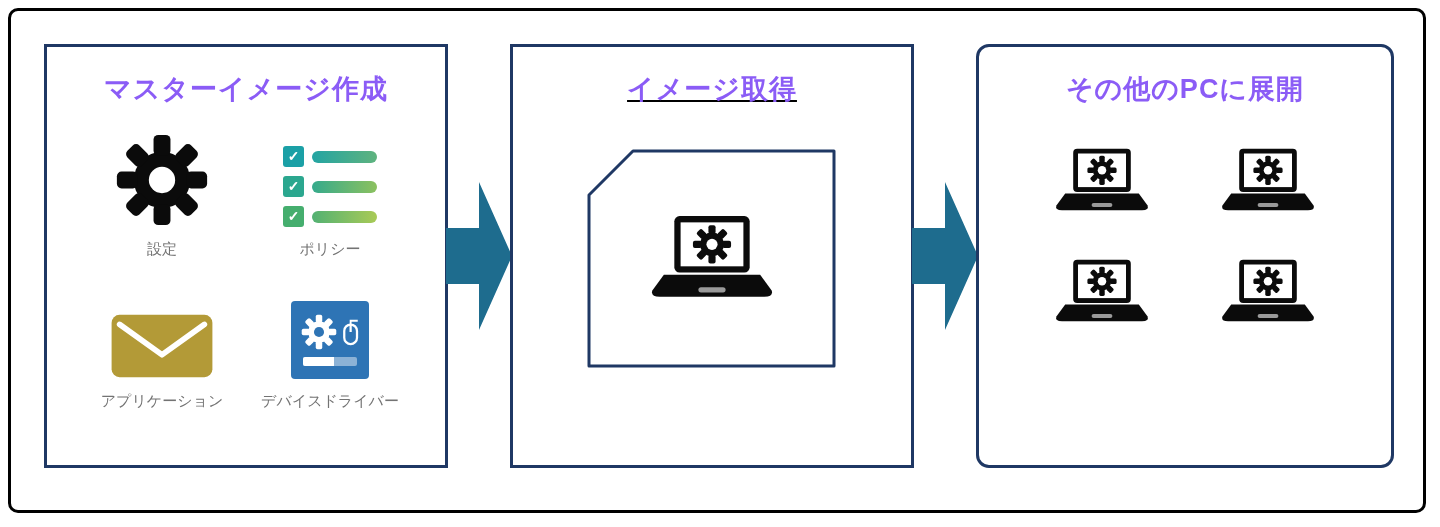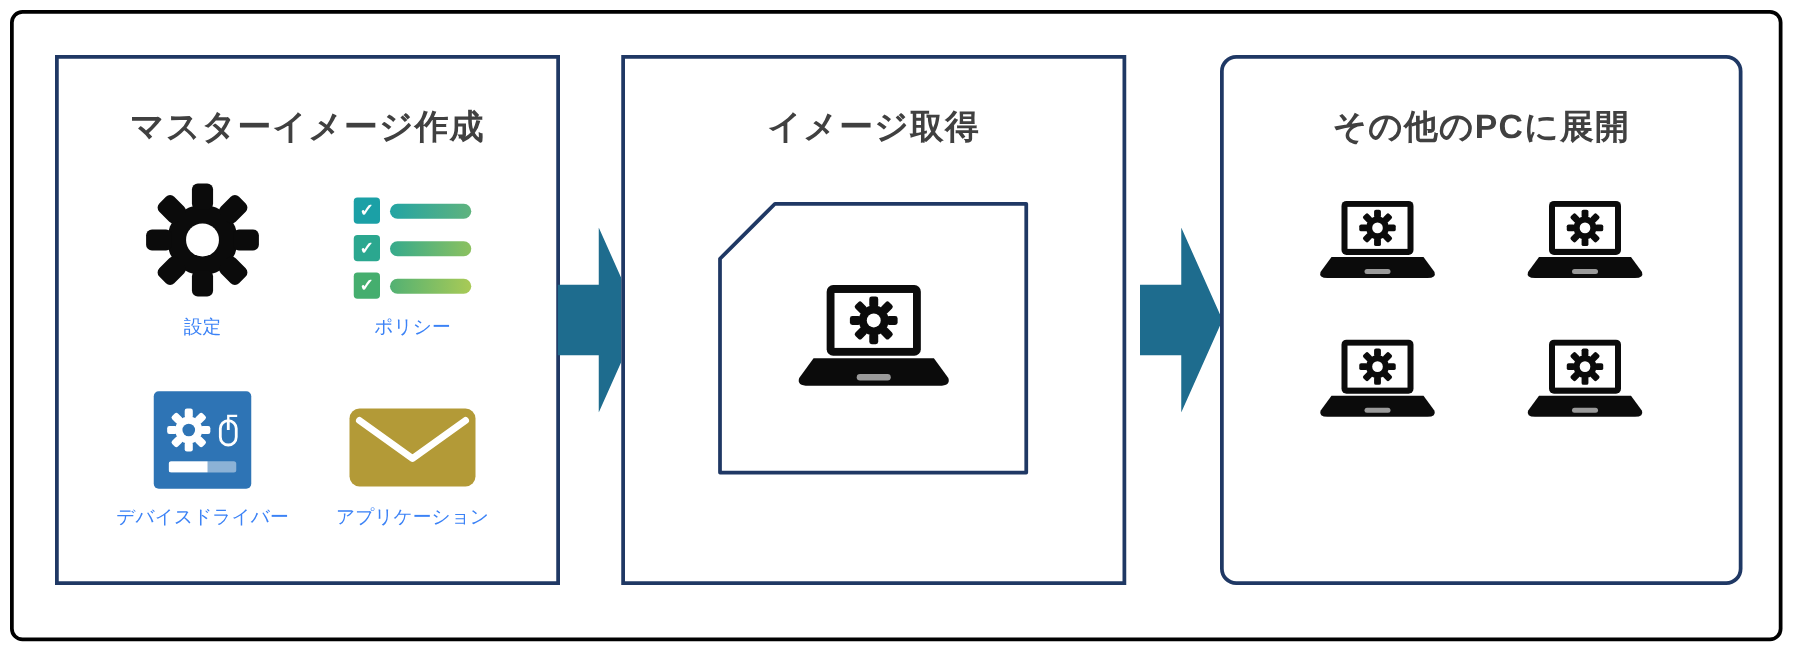--- a/index.html
+++ b/index.html
@@ -9,40 +9,40 @@
   }
   .frame{
     position:absolute;left:8px;top:8px;width:1418px;height:505px;
     border:3px solid #000;border-radius:10px;background:#fff;box-sizing:border-box;
   }
   .step-box{
     position:absolute;top:44px;height:424px;background:#fff;
     border:3px solid #1F3864;box-sizing:border-box;
   }
   .box1{left:44px;width:404px;}
-  .box2{left:497px;width:404px;}
+  .box2{left:510px;width:404px;text-decoration:underline;}
   .box3{left:976px;width:418px;border-radius:13px;}
   .step-title{
-    margin:36px 0 0 0;text-align:center;font-size:27px;font-weight:700;color:#404040;
+    margin:24px 0 0 0;text-align:center;font-size:27px;font-weight:700;color:#8b5cf6;
     letter-spacing:1px;
   }
   
   .arrow{
     position:absolute;top:182px;width:66px;height:148px;background:#1E6C8E;
     clip-path:polygon(0% 31%,50% 31%,50% 0%,100% 50%,50% 100%,50% 69%,0% 69%);
   }
   .a1{left:446px;}
   .a2{left:912px;}
   
   .items-grid{
     display:grid;grid-template-columns:1fr 1fr;row-gap:42px;column-gap:6px;
     margin-top:26px;padding:0 34px;
   }
   .item-cell{display:flex;flex-direction:column;align-items:center;justify-content:flex-end;}
-  .item-label{margin-top:13px;font-size:15px;color:#3b82f6;white-space:nowrap;}
+  .item-label{margin-top:13px;font-size:15px;color:#737373;white-space:nowrap;}
   .gear-lg{width:94px;height:94px;color:#0b0b0b;}
   
   .checklist{display:flex;flex-direction:column;gap:9px;width:94px;}
   .crow{display:flex;align-items:center;gap:8px;}
   .cbox{width:21px;height:21px;border-radius:3px;color:#fff;font-size:14px;font-weight:700;
         line-height:21px;text-align:center;flex:0 0 auto;}
   .cbar{height:12px;border-radius:6px;flex:1;}
   .r1 .cbox{background:#1BA0A6;} .r1 .cbar{background:linear-gradient(90deg,#23A4A3,#5FB37E);}
   .r2 .cbox{background:#2BA78F;} .r2 .cbar{background:linear-gradient(90deg,#35AA8C,#8CC15F);}
   .r3 .cbox{background:#45AE6E;} .r3 .cbar{background:linear-gradient(90deg,#52B173,#A9CA56);}
@@ -128,46 +128,46 @@
         </div>
         <div class="crow r3">
           <span class="cbox">✓</span>
           <span class="cbar"></span>
         </div>
       </div>
       <span class="item-label">ポリシー</span>
     </div>
 
     <div class="item-cell">
+      <svg class="envelope" viewBox="0 0 130 82">
+        <rect x="2" y="2" width="126" height="78" rx="10" fill="#B39A37"></rect>
+        <path d="M12 14 L65 52 L118 14" stroke="#fff" stroke-width="7" fill="none" stroke-linecap="round" stroke-linejoin="round"></path>
+      </svg>
+      <span class="item-label">アプリケーション</span>
+    </div>
+
+    <div class="item-cell">
       <div class="device-tile">
         <div class="tile-top">
           <svg class="tile-gear">
               <use href="#sym-gear"></use>
             </svg>
           <svg class="tile-mouse" viewBox="0 0 24 36">
             <rect x="3" y="8" width="17" height="26" rx="8.5" fill="none" stroke="#fff" stroke-width="3"></rect>
             <line x1="11.5" y1="8" x2="11.5" y2="18" stroke="#fff" stroke-width="3"></line>
             <path d="M11.5 8 V3 H21" stroke="#fff" stroke-width="2.5" fill="none"></path>
           </svg>
         </div>
         <div class="tile-bar">
           <div class="tile-bar-fill"></div>
         </div>
       </div>
       <span class="item-label">デバイスドライバー</span>
     </div>
 
-    <div class="item-cell">
-      <svg class="envelope" viewBox="0 0 130 82">
-        <rect x="2" y="2" width="126" height="78" rx="10" fill="#B39A37"></rect>
-        <path d="M12 14 L65 52 L118 14" stroke="#fff" stroke-width="7" fill="none" stroke-linecap="round" stroke-linejoin="round"></path>
-      </svg>
-      <span class="item-label">アプリケーション</span>
-    </div>
-
   </div>
 </section>
 
 <div class="arrow a1"></div>
 
 <section class="step-box box2">
   <h2 class="step-title">イメージ取得</h2>
   <div class="doc-wrap">
     <svg class="doc-shape" width="250" height="220" viewBox="0 0 250 220">
       <polygon points="46,2 247,2 247,217 2,217 2,46" fill="#fff" stroke="#1F3864" stroke-width="3" stroke-linejoin="round"></polygon>

